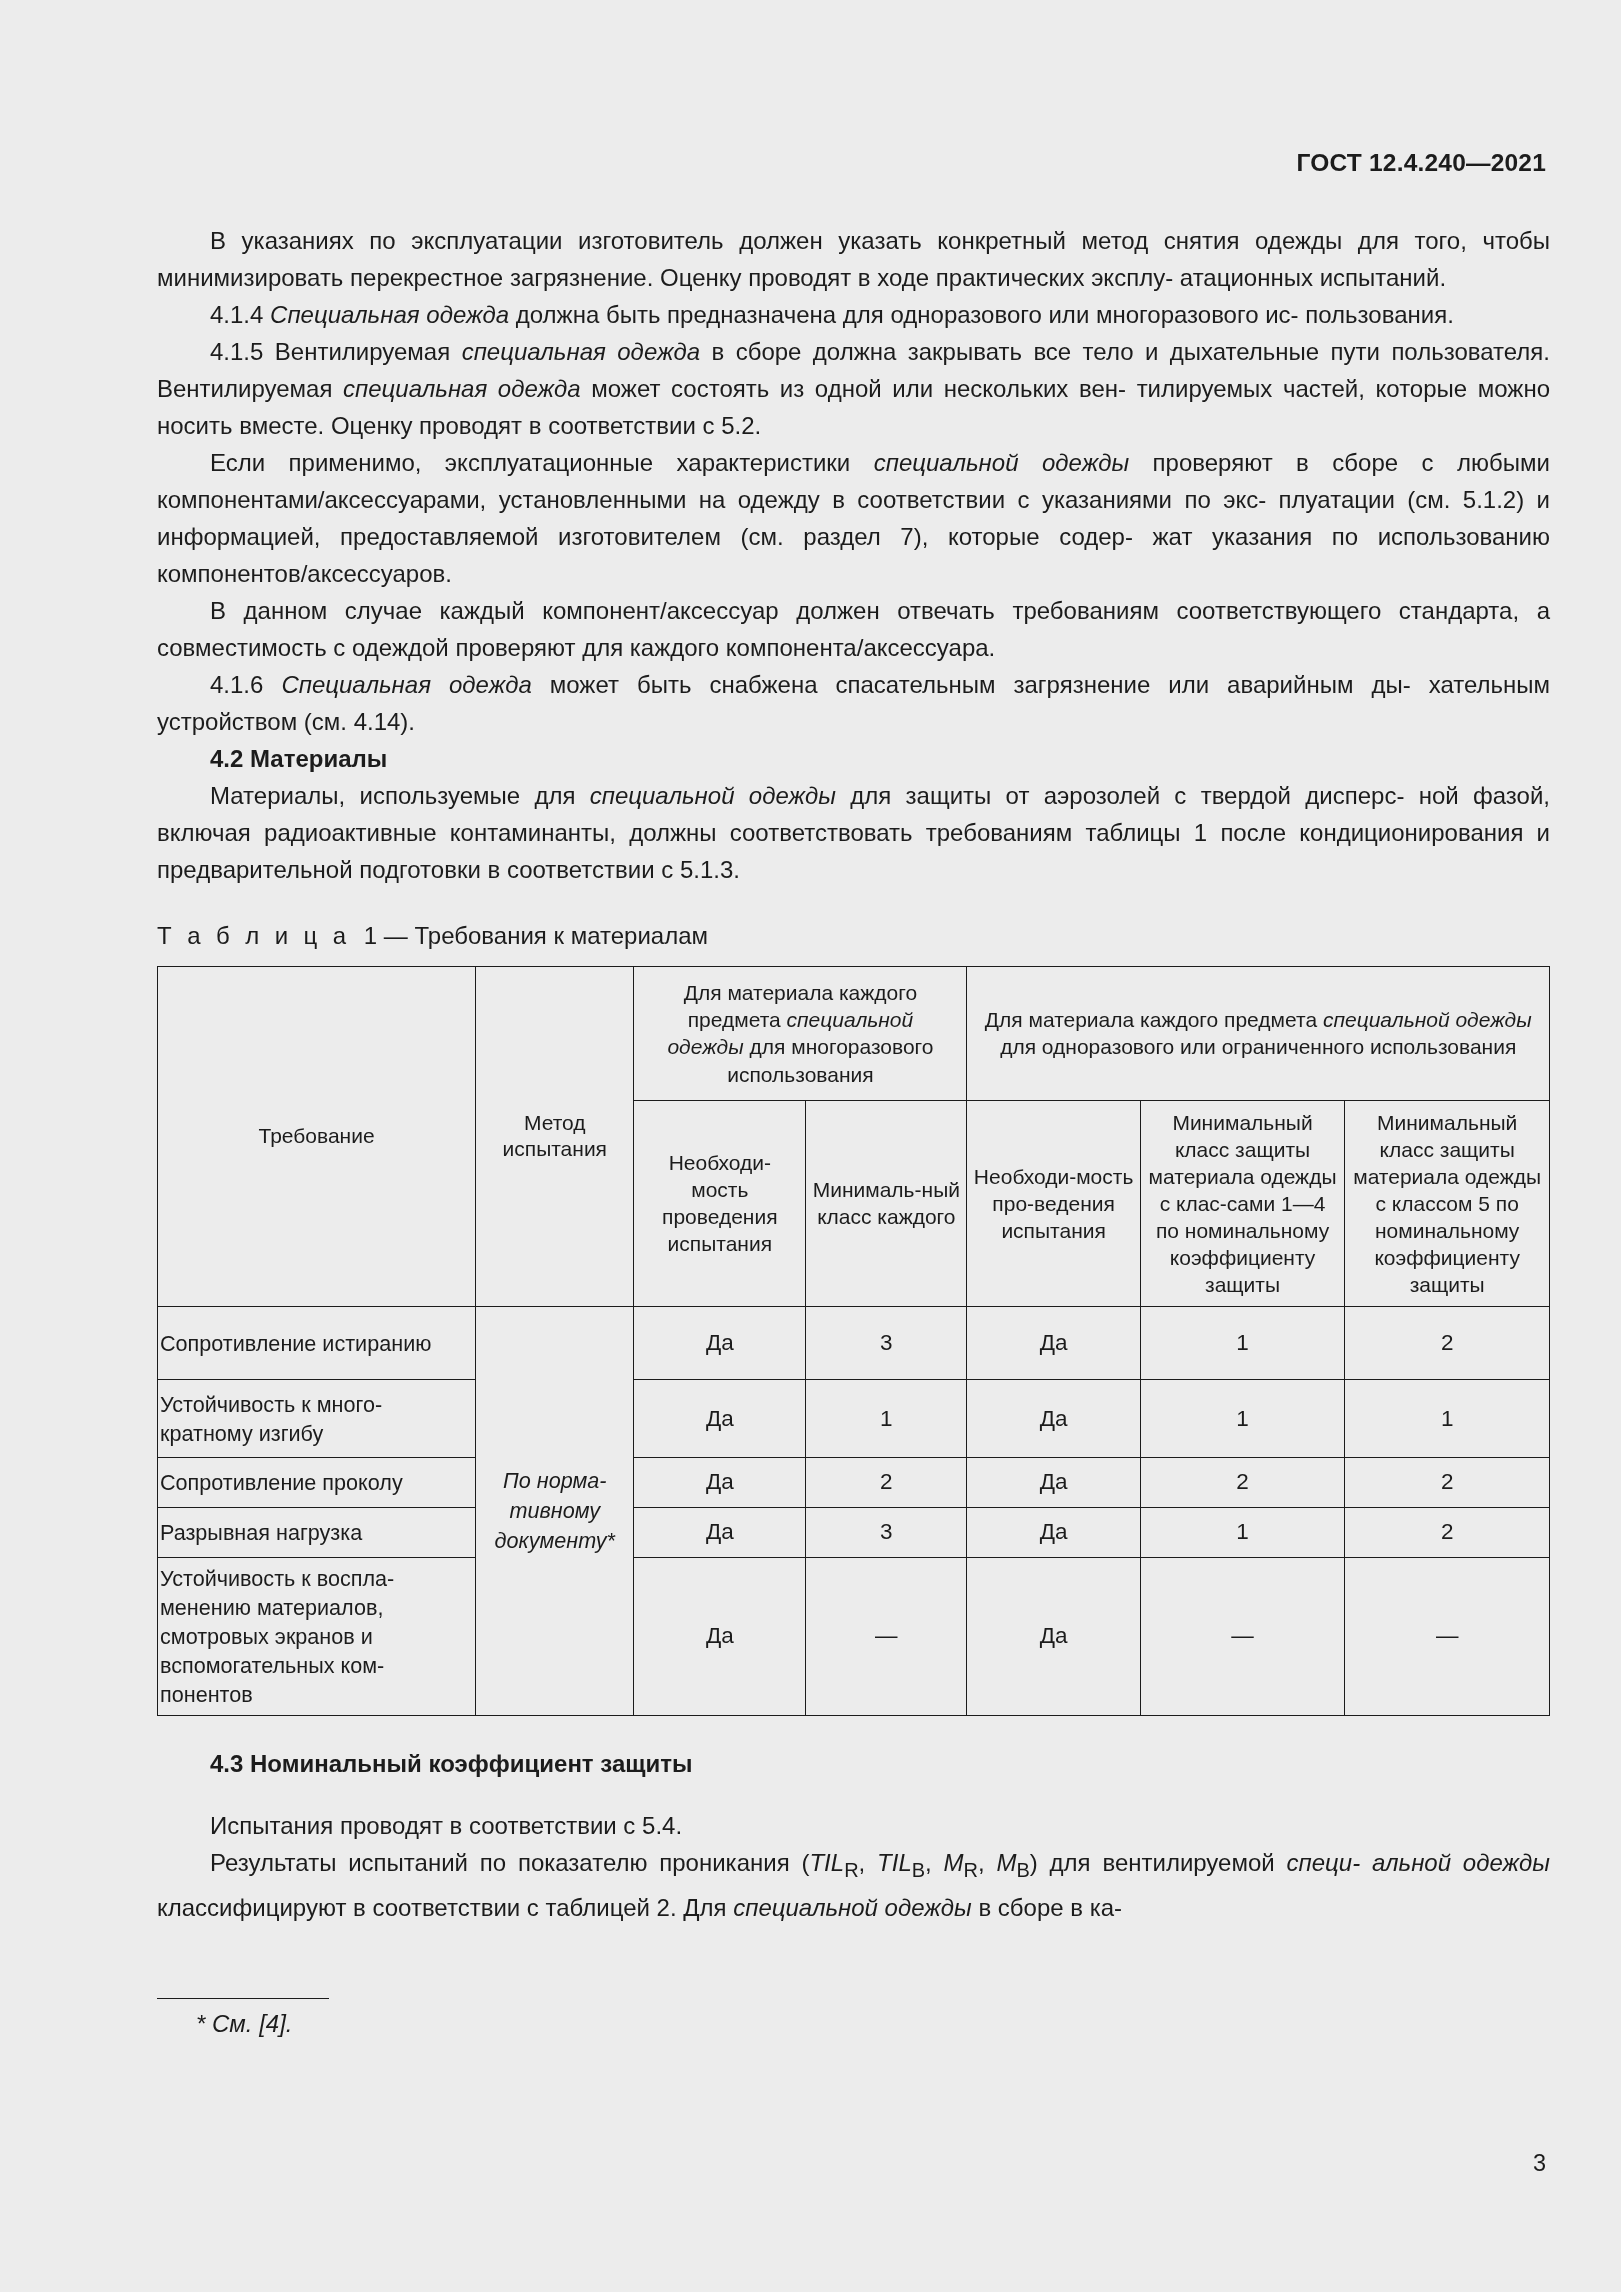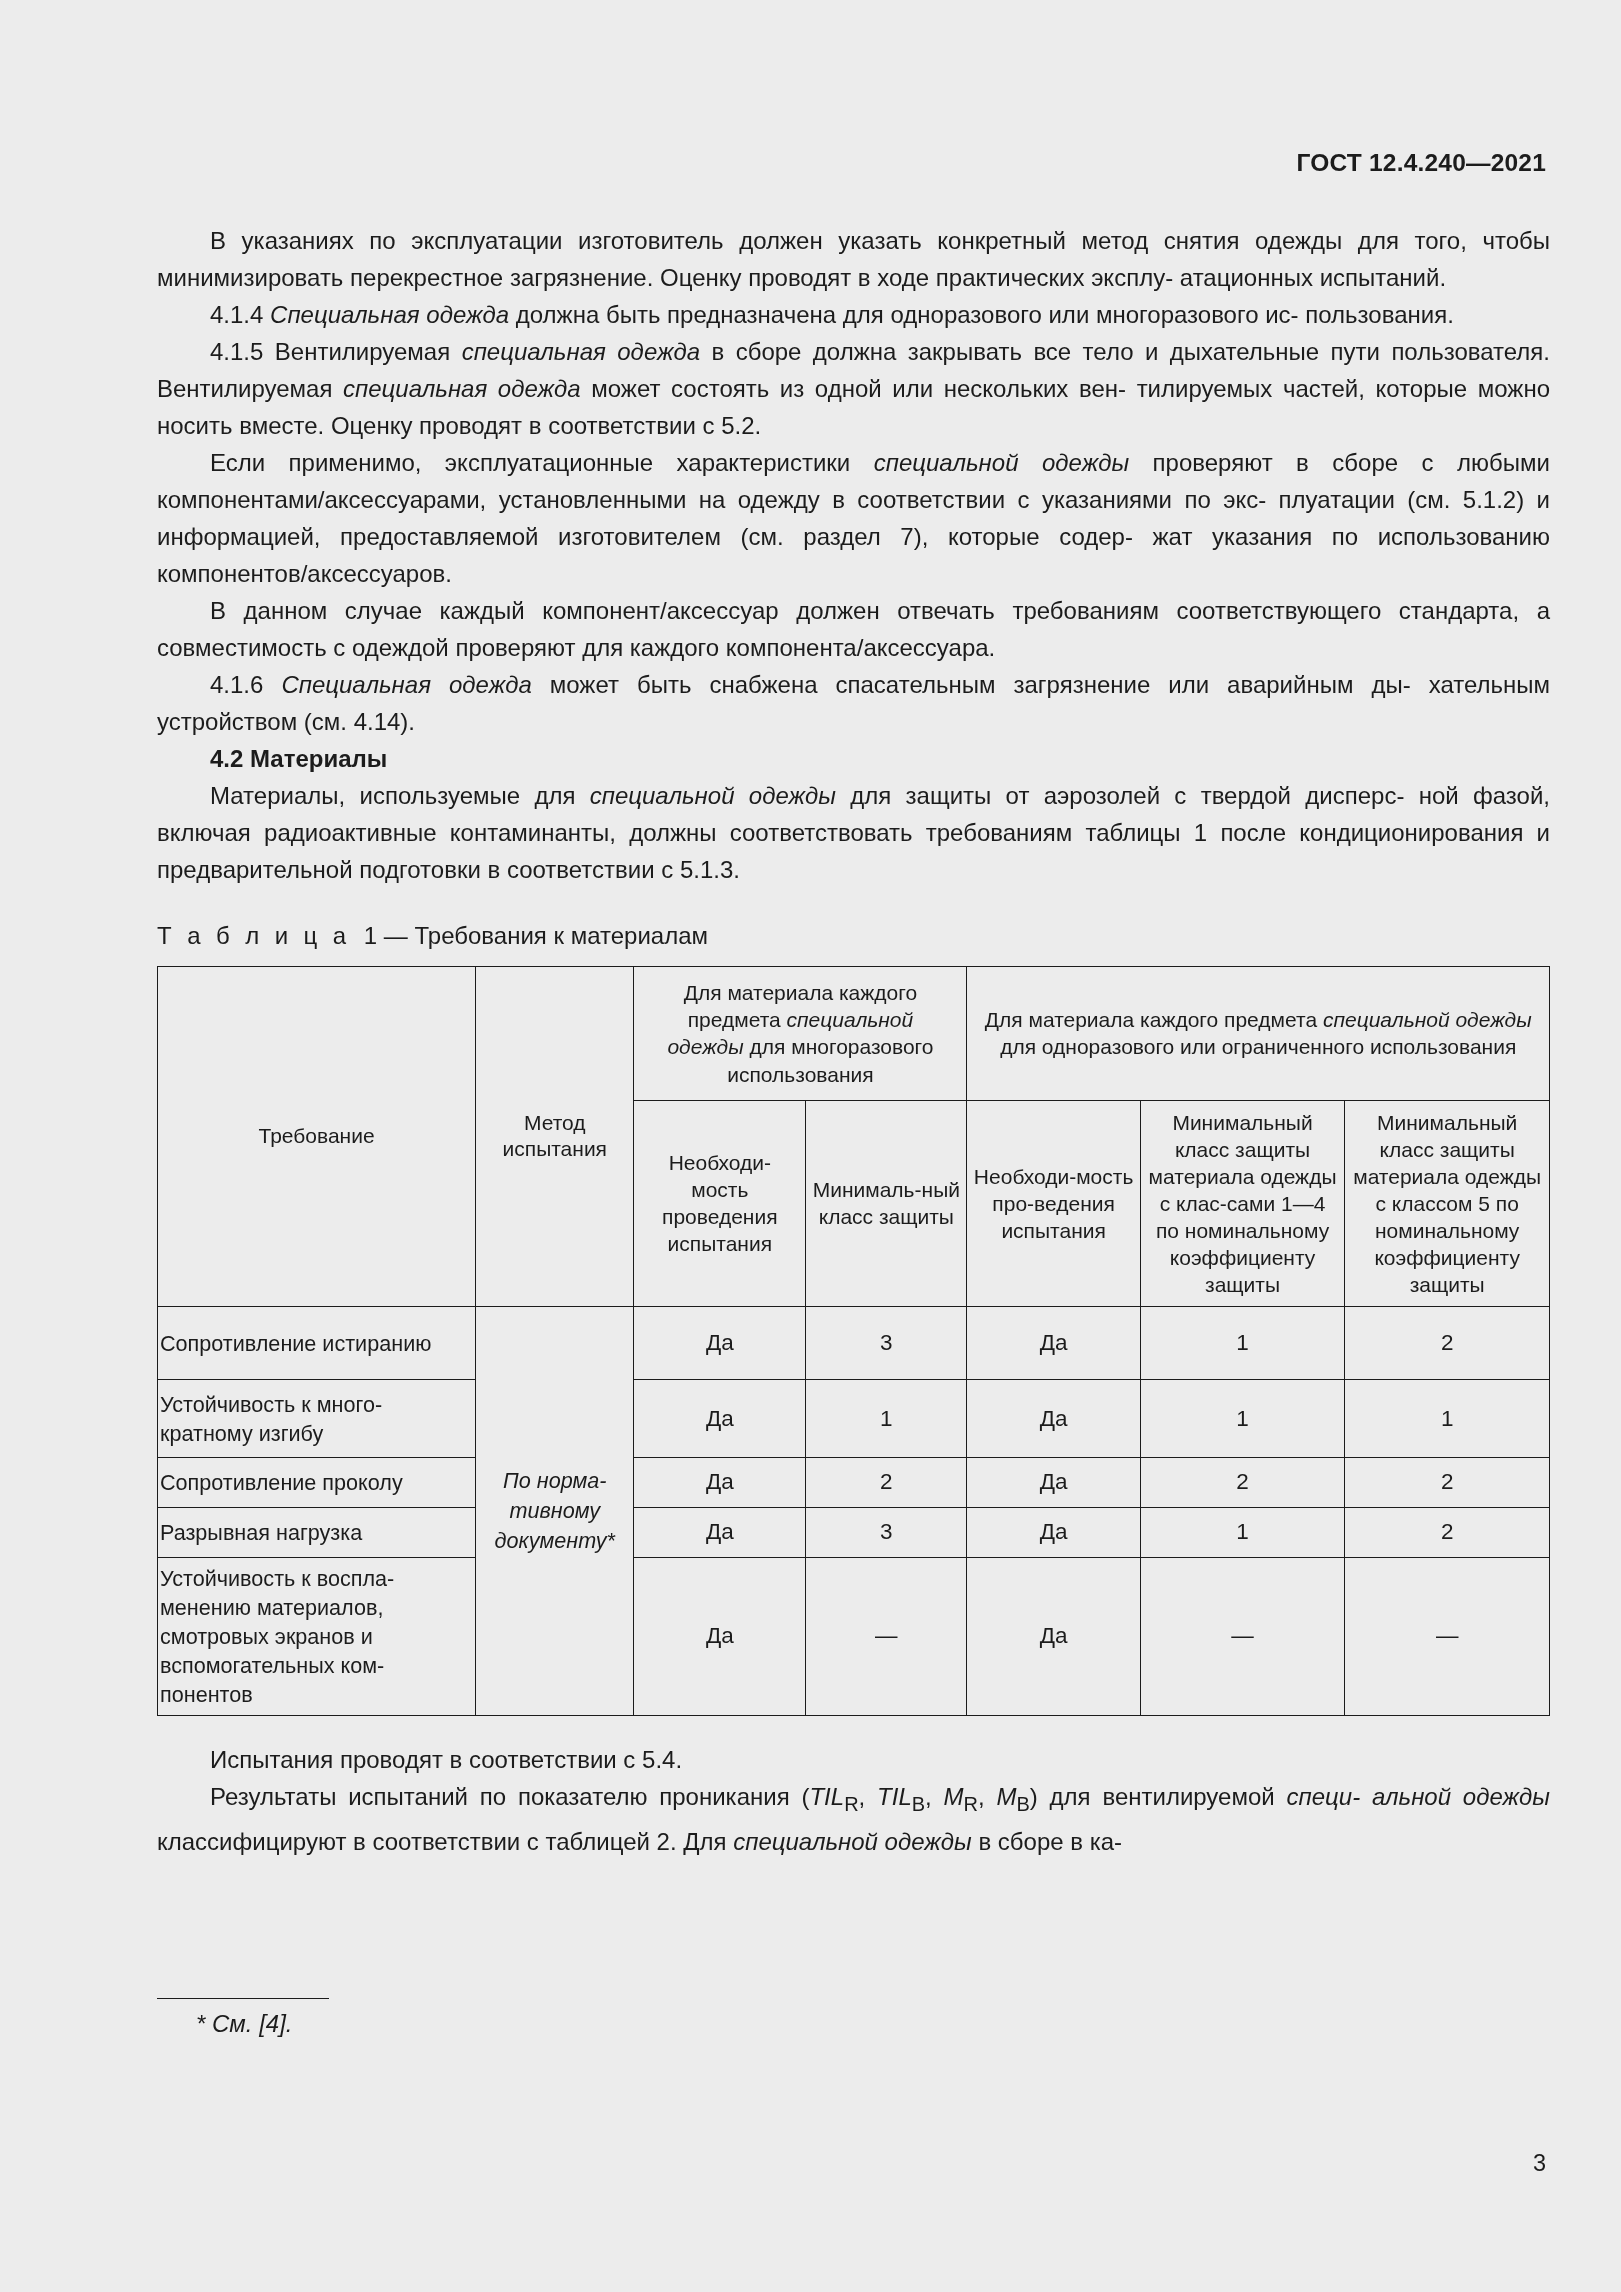--- a/index.html
+++ b/index.html
@@ -190,21 +190,21 @@
           <td class="grouphead" colspan="2"><span>Для материала каждого</span>
             <span>предмета </span><i>специальной</i>
             <i>одежды</i><span>  для многоразового</span>
             <span>использования</span></td>
           <td class="grouphead" colspan="3"><span>Для материала каждого предмета </span><i>специальной</i>
             <i>одежды</i><span> для одноразового или ограниченного</span>
             <span>использования</span></td>
         </tr>
         <tr>
           <td class="colhead" style="height:174px;">Необходи-мость проведения испытания</td>
-          <td class="colhead">Минималь-ный класс защиты</td>
+          <td class="colhead">Минималь-ный класс каждого</td>
           <td class="colhead">Необходи-мость про-ведения испытания</td>
           <td class="colhead">Минимальный класс защиты материала одежды с клас-сами 1—4 по номинальному коэффициенту защиты</td>
           <td class="colhead">Минимальный класс защиты материала одежды с классом 5 по номинальному коэффициенту защиты</td>
         </tr>
 
         <tr>
           <td class="leftcell" style="height:61px;">Сопротивление истиранию</td>
           <td class="methodcell" rowspan="5">По норма-тивному документу*</td>
           <td class="val">Да</td>
           <td class="val">3</td>
@@ -244,20 +244,21 @@
           <td class="leftcell" style="height:137px;">Устойчивость к воспла-менению материалов, смотровых экранов и вспомогательных ком-понентов</td>
           <td class="val">Да</td>
           <td class="val">—</td>
           <td class="val">Да</td>
           <td class="val">—</td>
           <td class="val">—</td>
         </tr>
       </tbody>
     </table>
 
+    <h3 class="section" style="margin-top:29px;">4.3 Номинальный коэффициент защиты</h3>
 
     <p class="para" style="margin-top:25.5px;">Испытания проводят в соответствии с 5.4.</p>
 
     <p class="para"><span>Результаты испытаний по показателю проникания (</span><i><span>TIL</span><sub style="font-style:normal">R</sub></i>, <i><span>TIL</span><sub style="font-style:normal">B</sub></i>, <i><span>M</span><sub style="font-style:normal">R</sub></i>, <i><span>M</span><sub style="font-style:normal">B</sub></i><span>) для вентилируемой </span><i>специ-</i>
       <i>альной одежды</i><span> классифицируют в соответствии с таблицей 2. Для </span><i>специальной одежды</i><span> в сборе в ка-</span></p>
 
   </div>
 
   <div class="footnote-wrap">
     <div class="footnote-rule"></div>

